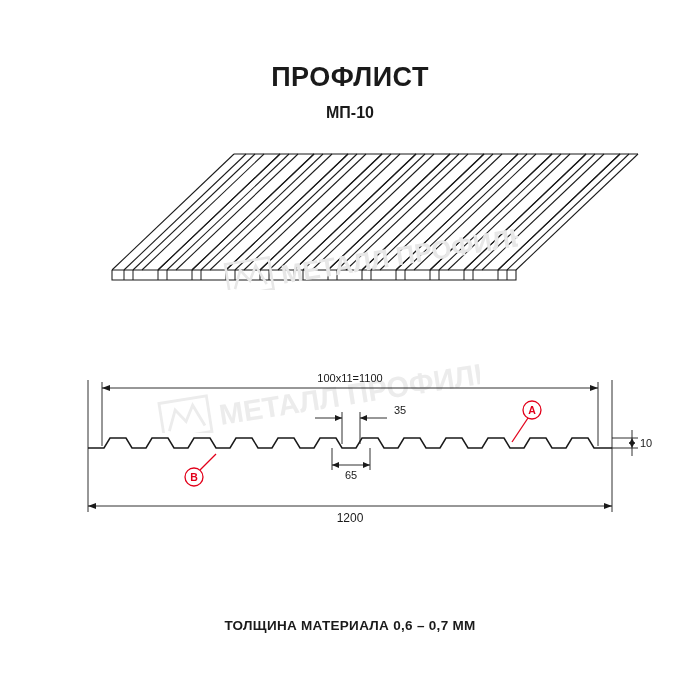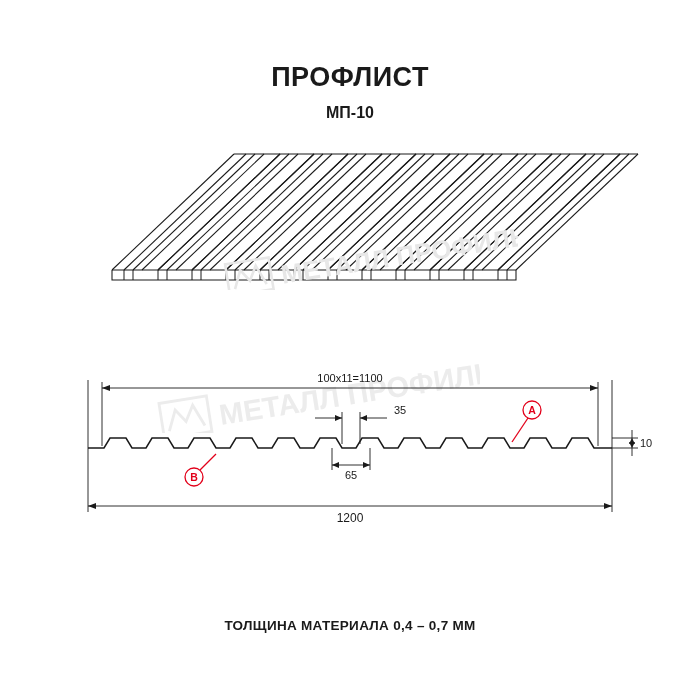--- a/index.html
+++ b/index.html
@@ -295,15 +295,15 @@
 
       <g>
         <line x1="156" y1="94" x2="140" y2="110" stroke="#e2001a" stroke-width="1.3"></line>
         <circle cx="134" cy="117" r="9" fill="#ffffff" stroke="#e2001a" stroke-width="1.3"></circle>
         <text class="lbl" x="134" y="121" text-anchor="middle" font-size="10.5" font-weight="bold" fill="#e2001a">B</text>
       </g>
 
     </svg>
   </div>
 
-  <div class="footer-note">ТОЛЩИНА МАТЕРИАЛА 0,4 – 0,7 ММ</div>
+  <div class="footer-note">ТОЛЩИНА МАТЕРИАЛА 0,6 – 0,7 ММ</div>
 
 </div>
 
 </body></html>

